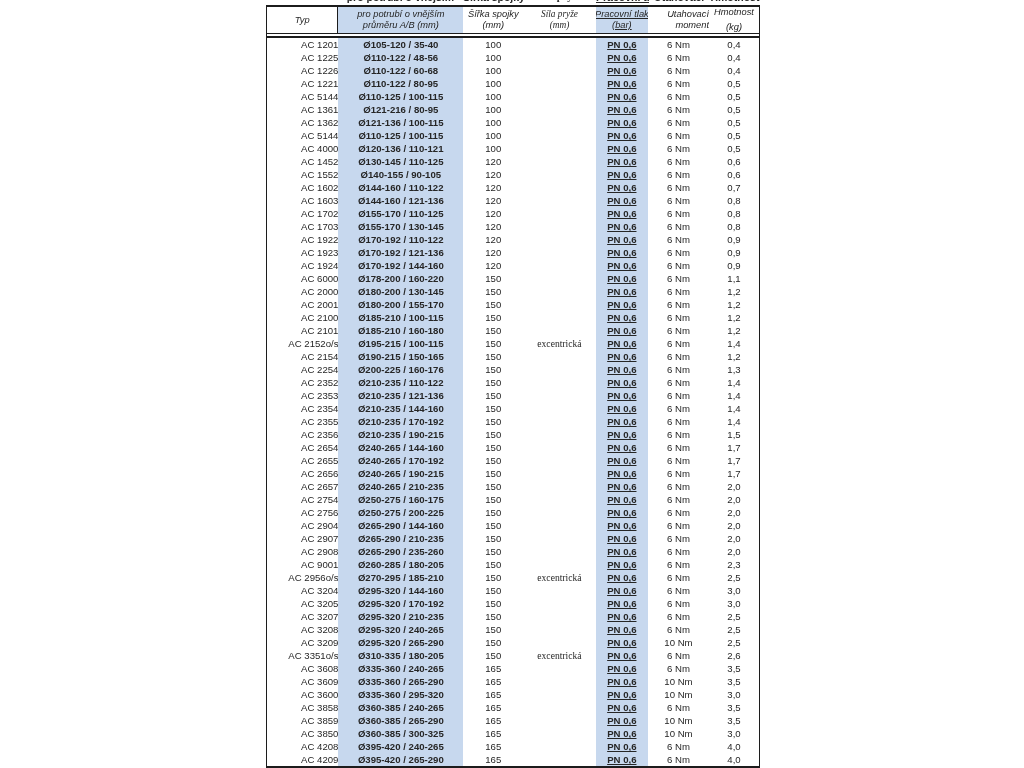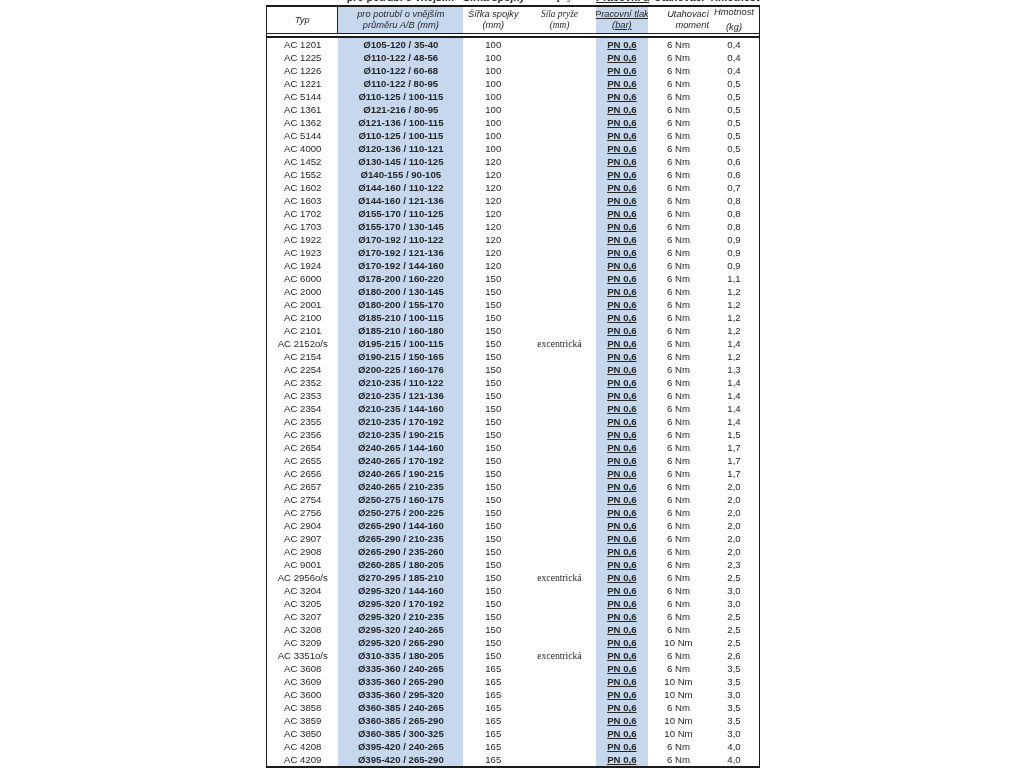--- a/index.html
+++ b/index.html
@@ -33,21 +33,21 @@
   }
   .hcell.c0{border-right:1px solid #1c1c1c;}
   .gap{height:2px;background:#ffffff;}
   .thick{height:2px;background:#1c1c1c;}
   .tbody{}
   .trow{display:flex;height:13px;}
   .cell{
     font-size:9.6px;line-height:13px;text-align:center;
     box-sizing:border-box;white-space:nowrap;overflow:hidden;
   }
-  .c0{width:75px;}
+  .c0{width:75px;text-align:right;}
   .c1{width:131px;}
   .c2{width:63px;}
   .c3{width:76px;font-family:Liberation Serif, serif;}
   .c4{width:55px;text-decoration:underline;}
   .c5{width:64px;align-items:flex-end;}
   .c6{width:52.5px;justify-content:space-between;}
   .blue{background:#c7d8ee;}
   .bold{font-weight:bold;}
   .bottomline{height:2px;background:#1c1c1c;}
 </style>

